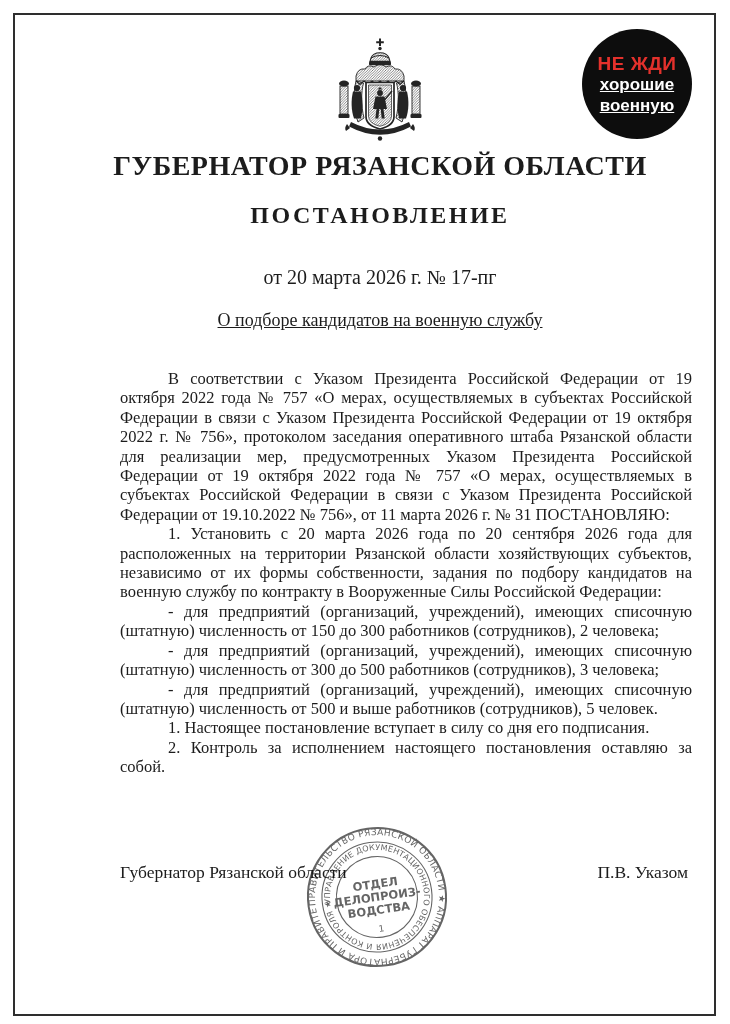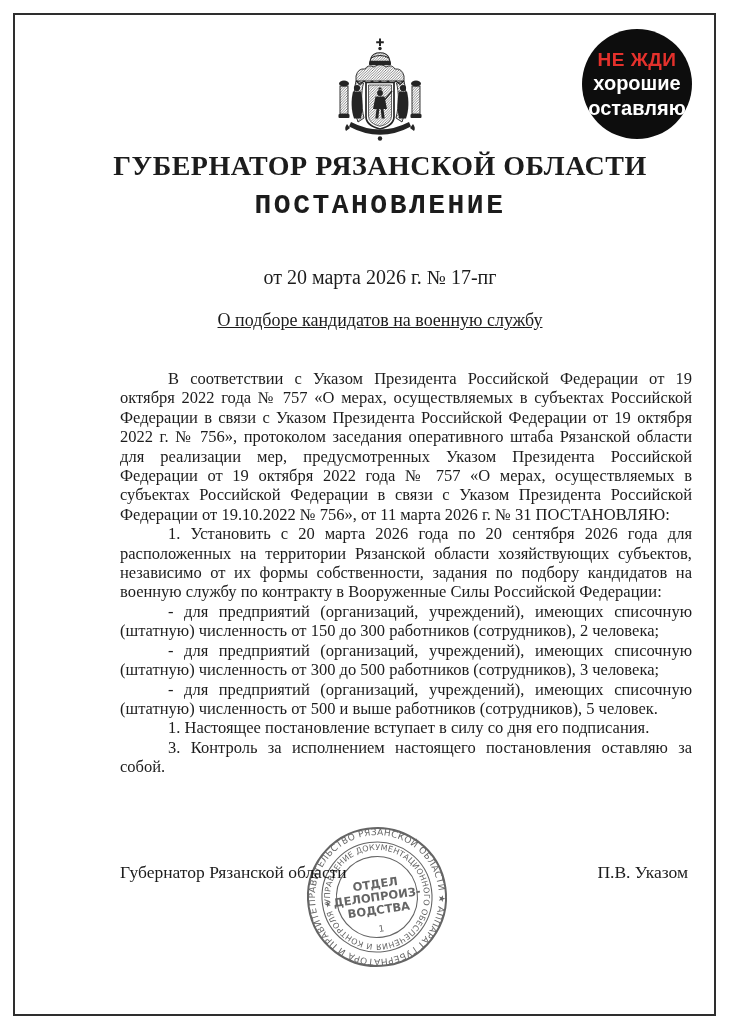--- a/index.html
+++ b/index.html
@@ -25,27 +25,27 @@
     width:110px;height:110px;
     border-radius:50%;
     display:flex;flex-direction:column;
     align-items:center;justify-content:center;
     font-family:"Liberation Sans", sans-serif;
     font-weight:bold;
     line-height:1.22;
     text-align:right;
   }
   .badge .l1{font-size:19px;letter-spacing:.5px;}
-  .badge .l2,.badge .l3{font-size:20px;color:#ffffff;}
+  .badge .l2,.badge .l3{font-size:17px;color:#ffffff;text-decoration:underline;}
   
   .emblem{position:absolute;left:327px;top:38px;width:106px;height:114px;}
   
   .head{position:absolute;left:90px;width:580px;text-align:center;}
   .org-title{top:150px;font-size:28px;font-weight:bold;letter-spacing:.5px;white-space:nowrap;}
-  .doc-type{top:190px;font-size:28px;font-weight:bold;letter-spacing:2.5px;white-space:nowrap;font-family:Liberation Mono, monospace;}
+  .doc-type{top:202px;font-size:24px;font-weight:bold;letter-spacing:2.5px;white-space:nowrap;}
   .date-line{top:266px;font-size:20px;}
   .subject{top:310px;font-size:18px;text-decoration:underline;}
   
   .body-text{
     position:absolute;
     left:120px;top:369px;width:572px;
     font-size:16.5px;line-height:19.4px;
     text-align:justify;
   }
   .body-text p{margin:0;text-indent:48px;}
@@ -78,21 +78,21 @@
 </head>
 <body>
 
 <div class="page">
 
   <div class="frame"></div>
 
   <div class="badge" style="background: rgb(13, 13, 13);">
     <span class="l1" style="color: rgb(228, 49, 44);">НЕ ЖДИ</span>
     <span class="l2">хорошие</span>
-    <span class="l3">оставляю</span>
+    <span class="l3">военную</span>
   </div>
 
   <svg class="emblem" viewBox="0 0 106 114" aria-hidden="true">
     <defs>
       <pattern id="hx" width="2.6" height="2.6" patternUnits="userSpaceOnUse">
         <path d="M0,2.6 L2.6,0" stroke="#242424" stroke-width="0.55"></path>
       </pattern>
     </defs>
     <g fill="#242424" stroke="none">
 
@@ -143,21 +143,21 @@
   <div class="head date-line">от 20 марта 2026 г. № 17-пг</div>
   <div class="head subject">О подборе кандидатов на военную службу</div>
 
   <div class="body-text">
     <p>В соответствии с Указом Президента Российской Федерации от 19 октября 2022 года № 757 «О мерах, осуществляемых в субъектах Российской Федерации в связи с Указом Президента Российской Федерации от 19 октября 2022 г. № 756», протоколом заседания оперативного штаба Рязанской области для реализации мер, предусмотренных Указом Президента Российской Федерации от 19 октября 2022 года № 757 «О мерах, осуществляемых в субъектах Российской Федерации в связи с Указом Президента Российской Федерации от 19.10.2022 № 756», от 11 марта 2026 г. № 31 ПОСТАНОВЛЯЮ:</p>
     <p>1. Установить с 20 марта 2026 года по 20 сентября 2026 года для расположенных на территории Рязанской области хозяйствующих субъектов, независимо от их формы собственности, задания по подбору кандидатов на военную службу по контракту в Вооруженные Силы Российской Федерации:</p>
     <p>- для предприятий (организаций, учреждений), имеющих списочную (штатную) численность от 150 до 300 работников (сотрудников), 2 человека;</p>
     <p>- для предприятий (организаций, учреждений), имеющих списочную (штатную) численность от 300 до 500 работников (сотрудников), 3 человека;</p>
     <p>- для предприятий (организаций, учреждений), имеющих списочную (штатную) численность от 500 и выше работников (сотрудников), 5 человек.</p>
     <p>1. Настоящее постановление вступает в силу со дня его подписания.</p>
-    <p>3. Контроль за исполнением настоящего постановления оставляю за собой.</p>
+    <p>2. Контроль за исполнением настоящего постановления оставляю за собой.</p>
   </div>
 
   <div class="sig-row">
     <span>Губернатор Рязанской области</span>
     <span>П.В. Указом</span>
   </div>
 
   <svg class="stamp" viewBox="0 0 160 160" aria-hidden="true" style="color: rgb(79, 79, 79);">
     <defs>
       <path id="outerArc" d="M 18,80 A 62,62 0 1,1 142,80 A 62,62 0 1,1 18,80" fill="none"></path>

